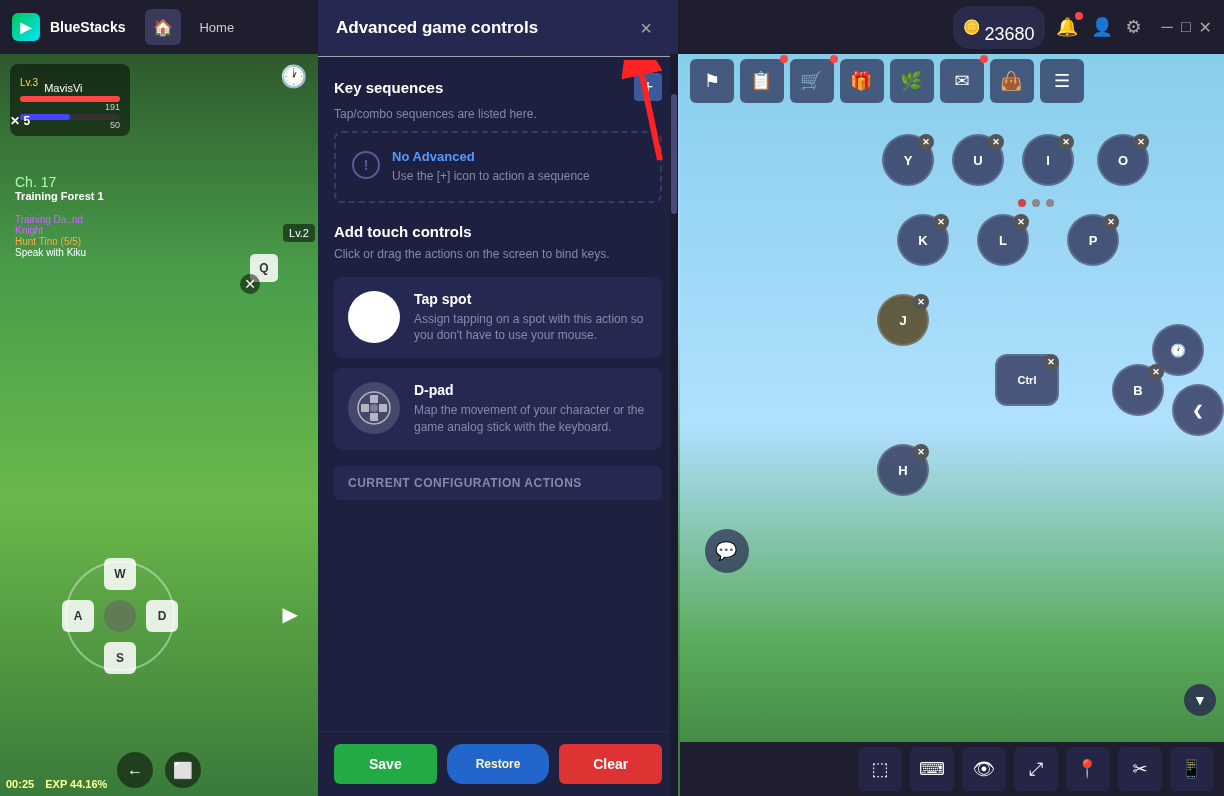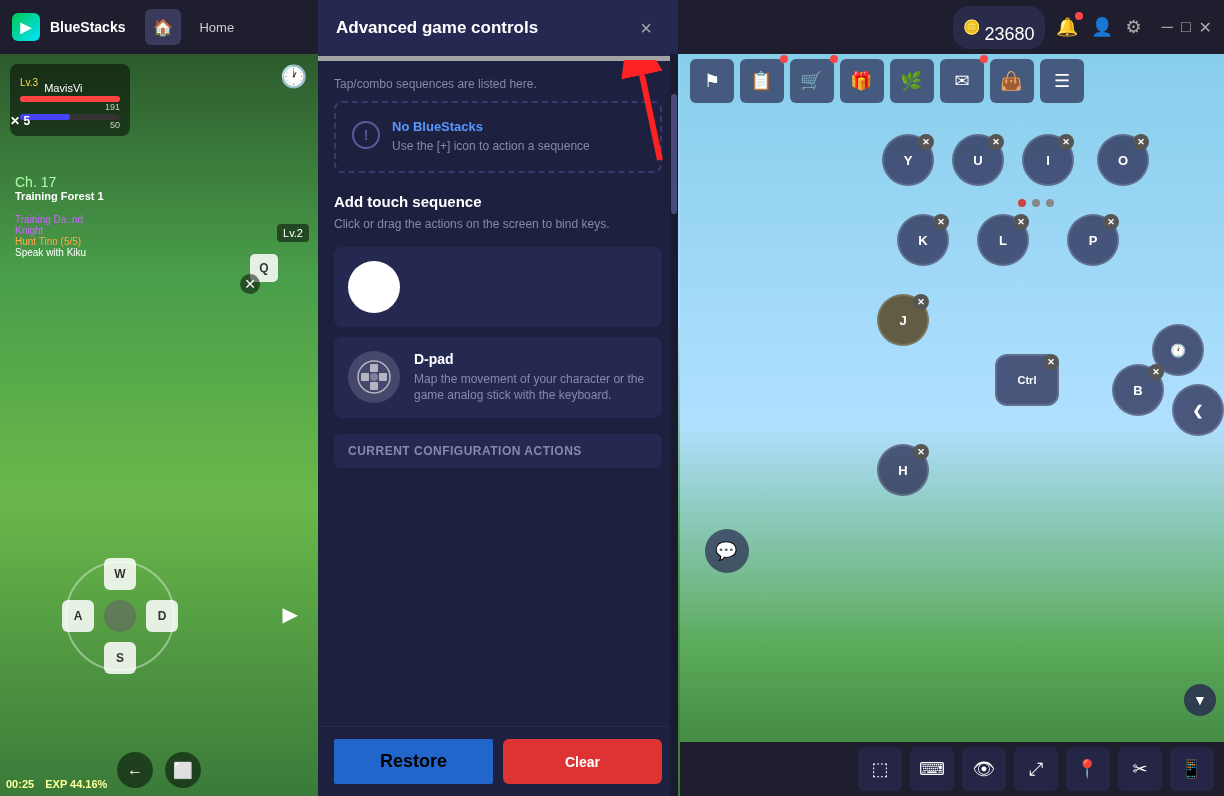--- a/index.html
+++ b/index.html
@@ -202,21 +202,21 @@
       display: flex;
       flex-direction: column;
     }
 
     .modal-header {
       background: #252850;
       padding: 14px 18px;
       display: flex;
       align-items: center;
       justify-content: space-between;
-      border-bottom: 5px solid #a3a3a3;
+      border-bottom: 1px solid #a3a3a3;
     }
     .modal-title {
       color: white;
       font-size: 17px;
       font-weight: 600;
     }
     .modal-close {
       color: #aaa;
       font-size: 20px;
       cursor: pointer;
@@ -386,24 +386,24 @@
       border: none;
       border-radius: 6px;
       font-size: 14px;
       font-weight: 600;
       cursor: pointer;
     }
     .btn-restore {
       flex: 1;
       padding: 12px;
       background: #2266cc;
-      color: #000000;
+      color: #fef9c3;
       border: none;
-      border-radius: 2px;
-      font-size: 18px;
+      border-radius: 16px;
+      font-size: 12px;
       font-weight: 600;
       cursor: pointer;
     }
     .btn-clear {
       flex: 1;
       padding: 12px;
       background: #dd3333;
       color: white;
       border: none;
       border-radius: 6px;
@@ -599,21 +599,21 @@
 
     <div style="position:absolute;top:10px;right:10px;color:white;font-size:22px;">🕐</div>
 
     <div style="position:absolute;top:60px;left:10px;color:white;font-size:12px;font-weight:bold;">✕ 5</div>
 
     <div style="position:absolute;top:120px;left:15px;color:white;">
       <div style="font-size:14px;color:#aaffaa;">Ch. 17</div>
       <div style="font-size:11px;font-weight:bold;">Training Forest 1</div>
     </div>
 
-    <div style="position:absolute;top:170px;right:9px;color:white;background:rgba(0,0,0,0.5);padding:3px 6px;border-radius:4px;font-size:11px;">Lv.2</div>
+    <div style="position:absolute;top:170px;right:3px;color:white;background:rgba(0,0,0,0.5);padding:3px 6px;border-radius:4px;font-size:11px;">Lv.2</div>
 
     <div style="position:absolute;top:160px;left:15px;color:#cc66ff;font-size:10px;">Training Da..nd<br>Knight<br><span style="color:#ffaa44;">Hunt Tino (5/5)</span><br><span style="color:white;">Speak with Kiku</span></div>
 
     <div style="position:absolute;top:200px;right:40px;width:28px;height:28px;background:rgba(255,255,255,0.85);border-radius:5px;display:flex;align-items:center;justify-content:center;font-weight:bold;font-size:12px;color:#333;">Q</div>
 
     <div class="wasd-pad">
       <div class="dpad-container">
         <div class="dpad-circle"></div>
         <div class="dpad-key key-w">W</div>
         <div class="dpad-key key-a">A</div>
@@ -641,36 +641,44 @@
 
 <div class="modal-dialog">
 
   <div class="modal-header">
     <span class="modal-title">Advanced game controls</span>
     <div class="modal-close">×</div>
   </div>
 
   <div class="modal-content">
 
+    <div class="section-header">
+      <span class="section-title">Key sequences</span>
+      <div class="add-btn">+</div>
+    </div>
     <div class="section-desc">Tap/combo sequences are listed here.</div>
 
     <div class="no-sequences-box">
       <div class="info-icon">!</div>
       <div>
-        <div class="no-seq-title">No BlueStacks</div>
+        <div class="no-seq-title">No Advanced</div>
         <div class="no-seq-desc">Use the [+] icon to action a sequence</div>
       </div>
     </div>
 
     <div>
-      <div class="touch-section-title">Add touch sequence</div>
+      <div class="touch-section-title">Add touch controls</div>
       <div class="touch-section-desc">Click or drag the actions on the screen to bind keys.</div>
 
       <div class="control-card">
         <div class="tap-spot-icon"></div>
+        <div class="card-info">
+          <div class="card-title">Tap spot</div>
+          <div class="card-desc">Assign tapping on a spot with this action so you don't have to use your mouse.</div>
+        </div>
       </div>
 
       <div class="control-card">
         <div class="card-icon">
           <svg width="34" height="34" viewBox="0 0 34 34">
             <circle cx="17" cy="17" r="16" fill="none" stroke="rgba(255,255,255,0.6)" stroke-width="1.5"></circle>
             <rect x="13" y="4" width="8" height="8" rx="1" fill="rgba(255,255,255,0.6)"></rect>
             <rect x="13" y="22" width="8" height="8" rx="1" fill="rgba(255,255,255,0.6)"></rect>
             <rect x="4" y="13" width="8" height="8" rx="1" fill="rgba(255,255,255,0.6)"></rect>
             <rect x="22" y="13" width="8" height="8" rx="1" fill="rgba(255,255,255,0.6)"></rect>
@@ -684,20 +692,21 @@
       </div>
 
     </div>
 
     <div class="config-section" style="margin-top:16px;border-radius:6px;">
       <div class="config-title">Current configuration actions</div>
     </div>
   </div>
 
   <div class="modal-footer">
+    <button class="btn-save">Save</button>
     <button class="btn-restore">Restore</button>
     <button class="btn-clear">Clear</button>
   </div>
 </div>
 
 <div class="scroll-indicator" style="left:670px;">
   <div class="scroll-thumb"></div>
 </div>
 
 <div class="scroll-down-btn" style="right:8px;bottom:80px;z-index:300;">▼</div>

